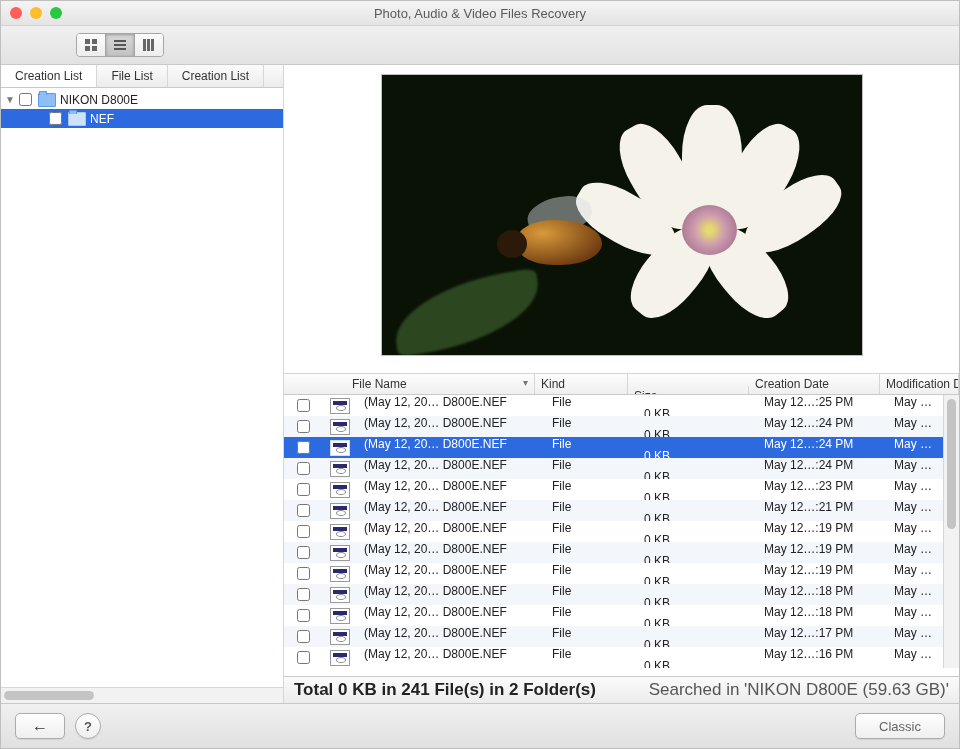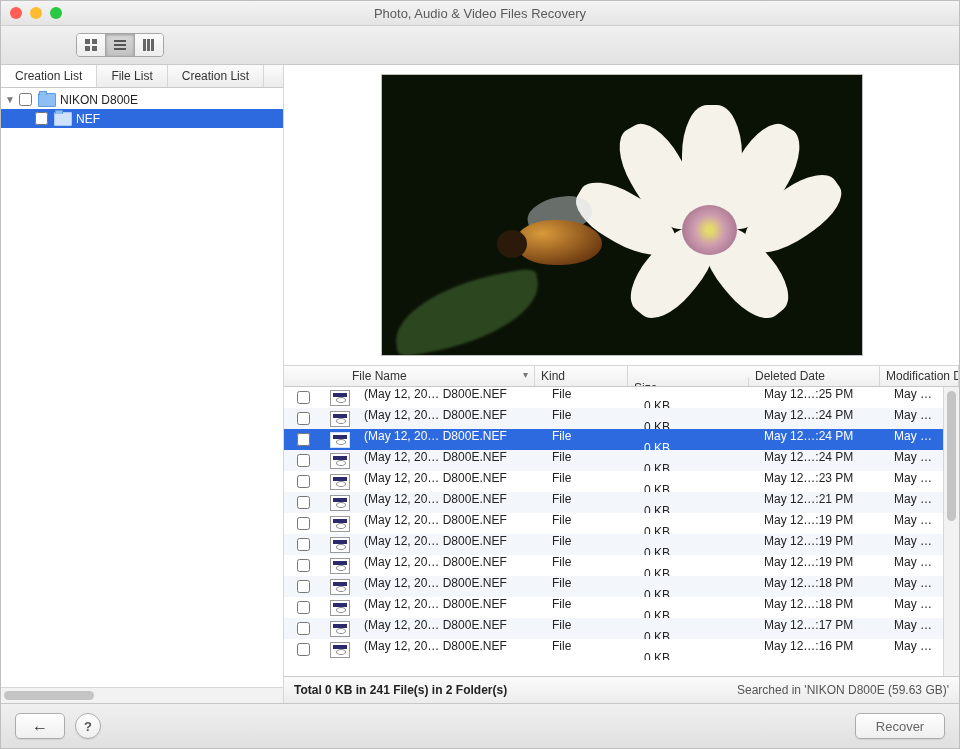--- a/index.html
+++ b/index.html
@@ -46,21 +46,21 @@
   .tree-row{display:flex;align-items:center;height:19px;padding-left:4px;font-size:12px;gap:4px;}
   .tree-row.sel{background:#2e6adf;color:#fff;}
   .disclosure{width:10px;text-align:center;color:#7a7a7a;font-size:10px;}
   .tree-row input[type=checkbox]{margin:0 2px 0 0;}
   .folder{width:16px;height:12px;border-radius:1px;background:#8fbef4;border:1px solid #5a9de6;position:relative;}
   .folder:before{content:"";position:absolute;top:-3px;left:0;width:6px;height:3px;background:#8fbef4;border:1px solid #5a9de6;border-bottom:none;border-radius:1px 1px 0 0;}
   .tree-row.sel .folder{background:#cfe2fb;border-color:#a9c9f3;}
   .hscroll{height:15px;border-top:1px solid #d6d6d6;background:#f2f2f2;position:relative;}
   .hscroll .thumb{position:absolute;left:3px;top:3px;width:90px;height:9px;border-radius:5px;background:#c4c4c4;}
   
-  .main{flex:1;display:flex;flex-direction:column;min-width:0;}
+  .main{flex:1;display:flex;flex-direction:column;min-width:0;gap:8px;}
   .preview{flex:0 0 300px;display:flex;align-items:center;justify-content:center;background:#fff;}
   .preview-img{width:480px;height:280px;border:1px solid #c0c0c0;background:#0a1205;position:relative;overflow:hidden;}
   .flower{position:absolute;right:30px;top:30px;width:250px;height:230px;}
   .petal{position:absolute;background:#f5f2ea;border-radius:50% 50% 60% 60%;}
   .p1{width:60px;height:120px;left:100px;top:0;transform:rotate(0deg);}
   .p2{width:55px;height:115px;left:50px;top:15px;transform:rotate(-30deg);}
   .p3{width:55px;height:115px;left:150px;top:15px;transform:rotate(30deg);}
   .p4{width:50px;height:110px;left:20px;top:60px;transform:rotate(-60deg);}
   .p5{width:50px;height:110px;left:185px;top:55px;transform:rotate(55deg);}
   .p6{width:55px;height:110px;left:65px;top:110px;transform:rotate(-140deg);}
@@ -92,21 +92,21 @@
   .cell.col-cb input{margin:0;}
   .cell.col-ic{display:flex;align-items:center;justify-content:center;}
   .thumb-ic{width:18px;height:14px;background:#fff;border:1px solid #999;position:relative;}
   .thumb-ic:before{content:"";position:absolute;left:2px;top:2px;right:2px;height:4px;background:#2a2a6d;}
   .thumb-ic:after{content:"";position:absolute;left:5px;bottom:2px;width:8px;height:4px;border:1px solid #888;border-radius:50%;}
   .row.sel .thumb-ic{border-color:#cfe0ff;}
   .vscroll{width:15px;background:#f2f2f2;border-left:1px solid #d6d6d6;position:relative;}
   .vscroll .thumb{position:absolute;top:4px;left:3px;width:9px;height:130px;border-radius:5px;background:#c4c4c4;}
   .table-flex{display:flex;flex:1;min-height:0;}
   
-  .status{border-top:1px solid #c9c9c9;background:linear-gradient(#fbfbfb,#ececec);height:26px;display:flex;align-items:center;padding:0 10px;font-size:12px;justify-content:space-between;}
+  .status{border-top:1px solid #c9c9c9;background:linear-gradient(#fbfbfb,#ececec);height:26px;display:flex;align-items:center;padding:0 10px;font-size:17px;justify-content:space-between;}
   .status .left{font-weight:600;}
   .status .right{color:#555;}
   
   .bottombar{height:44px;background:linear-gradient(#f0f0f0,#e0e0e0);display:flex;align-items:center;padding:0 14px;justify-content:space-between;border-top:1px solid #c7c7c7;}
   .left-btns{display:flex;gap:10px;align-items:center;}
   .btn{height:24px;border:1px solid #acacac;border-radius:5px;background:linear-gradient(#fefefe,#efefef);display:flex;align-items:center;justify-content:center;font-size:13px;color:#333;box-shadow:0 1px 0 rgba(255,255,255,.7) inset,0 1px 1px rgba(0,0,0,.08);}
   .btn.back{width:48px;font-size:16px;font-weight:bold;}
   .btn.help{width:24px;border-radius:50%;font-weight:bold;color:#555;}
   .btn.recover{width:88px;color:#666;}
 </style>
@@ -147,21 +147,21 @@
         <div class="tab">File List</div>
         <div class="tab">Creation List</div>
       </div>
       <div class="tree">
         <div class="tree-row">
           <span class="disclosure">▼</span>
           <input type="checkbox" style="">
           <span class="folder"></span>
           <span>NIKON D800E</span>
         </div>
-        <div class="tree-row sel" style="padding-left:34px">
+        <div class="tree-row sel" style="padding-left:48px">
           <input type="checkbox" style="">
           <span class="folder"></span>
           <span>NEF</span>
         </div>
       </div>
       <div class="hscroll">
             <div class="thumb"></div>
           </div>
     </div>
 
@@ -188,21 +188,21 @@
         </div>
       </div>
 
       <div class="table-wrap">
         <div class="thead">
           <div class="th col-cb"></div>
           <div class="th col-ic"></div>
           <div class="th col-fn sort">File Name</div>
           <div class="th col-kd">Kind</div>
           <div class="th col-sz">Size</div>
-          <div class="th col-cd">Deleted Date</div>
+          <div class="th col-cd">Creation Date</div>
           <div class="th col-md">Modification Date</div>
         </div>
         <div class="table-flex">
           <div class="tbody" id="tbody" style="flex:1">
                 <div class="row">
                   <div class="cell col-cb">
                     <input type="checkbox" style="">
                   </div>
                   <div class="cell col-ic">
                     <span class="thumb-ic"></span>
@@ -381,17 +381,17 @@
         <span class="right">Searched in 'NIKON D800E (59.63 GB)'</span>
       </div>
     </div>
   </div>
 
   <div class="bottombar">
     <div class="left-btns">
       <div class="btn back">←</div>
       <div class="btn help">?</div>
     </div>
-    <div class="btn recover">Recover</div>
+    <div class="btn recover">Classic</div>
   </div>
 
 </div>
 </div>
 
 </body></html>

